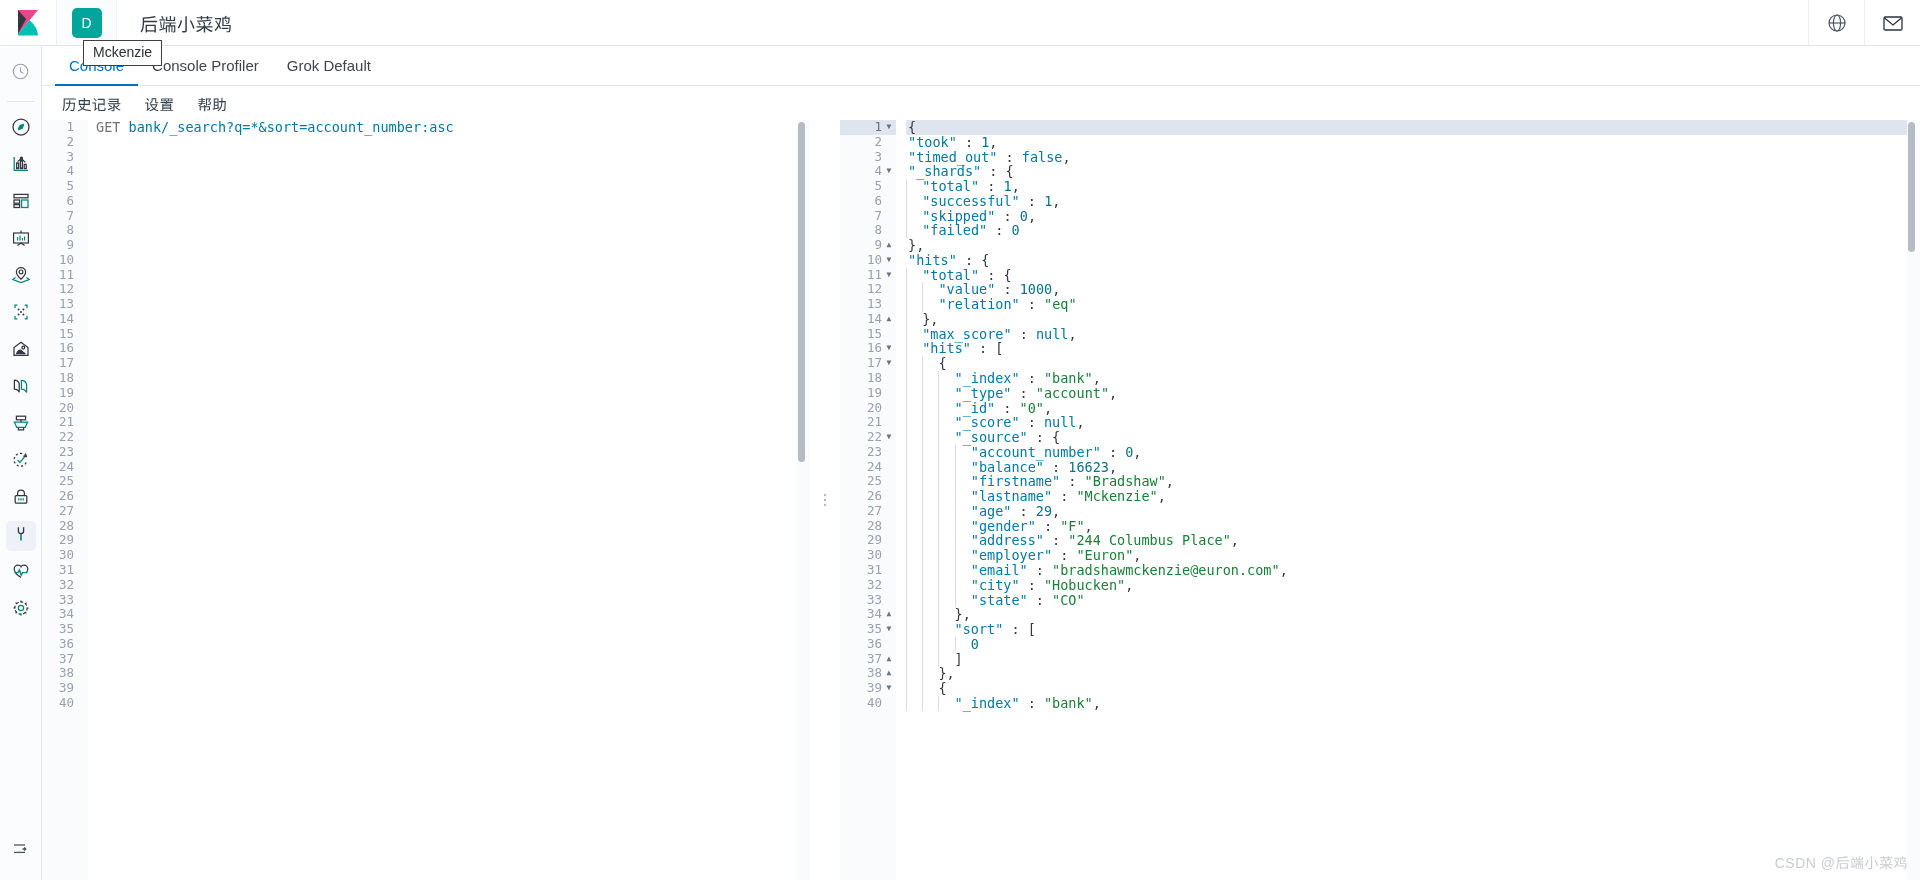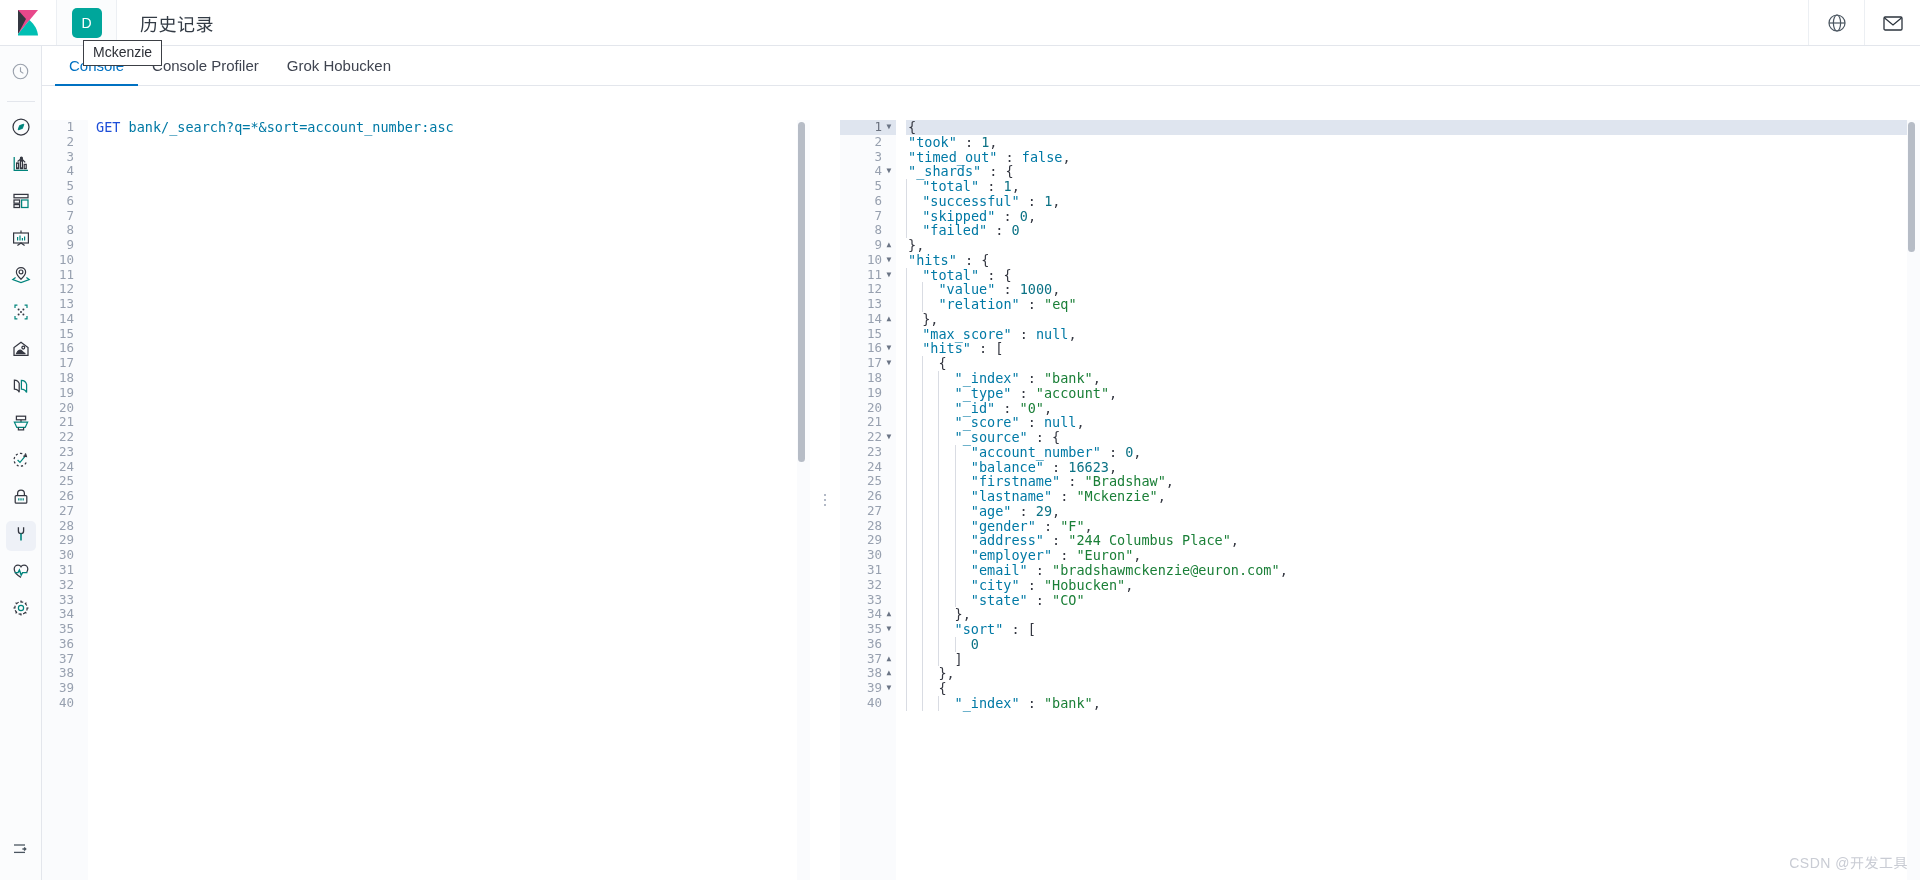--- a/index.html
+++ b/index.html
@@ -135,21 +135,21 @@
   .code-r { left: 56px; padding-left: 10px; }
   .crow { height: 14.78px; line-height: 14.78px; }
   .crow.hl { background: #dfe5ef; }
 
   
   .k  { color: #0079a5; }      
   .s  { color: #1a7f37; }      
   .n  { color: #0b7285; }      
   .b  { color: #0079a5; }      
   .p  { color: #343741; }      
-  .m  { color: #1d4ed8; }      
+  .m  { color: #737373; }      
   .u  { color: #0079a5; }      
 
   
   .ig { display: inline-block; border-left: 1px solid #d9dce3; height: 14.78px;
         vertical-align: top; width: 0; }
 
   
   .vscroll {
     position: absolute; right: 3px; top: 2px; width: 7px; border-radius: 4px;
     background: #b6bcc6;
@@ -177,21 +177,21 @@
     <div class="hdr-logo">
       <svg width="24" height="26" viewBox="0 0 24 26">
         <path d="M2 0 L22 0 L2 24 Z" fill="#e8488b"></path>
         <path d="M2 24 L2 0 L10 9 Z" fill="#343741"></path>
         <path d="M2 24 L13.5 10 C19 15 21.5 20 22 25.5 L2 25.5 Z" fill="#00bfb3"></path>
       </svg>
     </div>
     <div class="hdr-space">
       <div class="space-badge">D</div>
     </div>
-    <div class="hdr-title">历史记录</div>
+    <div class="hdr-title">后端小菜鸡</div>
 
     <div class="hdr-right">
       <div class="hdr-icon-btn with-divider">
         <svg width="20" height="20" viewBox="0 0 20 20" fill="none" stroke="#4a5560" stroke-width="1.2">
           <circle cx="10" cy="10" r="8"></circle>
           <ellipse cx="10" cy="10" rx="3.6" ry="8"></ellipse>
           <line x1="2" y1="10" x2="18" y2="10"></line>
         </svg>
       </div>
       <div class="hdr-icon-btn with-divider">
@@ -387,26 +387,31 @@
   </div>
 
   <div class="tabs">
     <div class="tab active">
       <span>Console</span>
     </div>
     <div class="tab">
       <span>Console Profiler</span>
     </div>
     <div class="tab">
-      <span>Grok Hobucken</span>
+      <span>Grok Default</span>
     </div>
   </div>
 
   <div class="tooltip">Mckenzie</div>
 
+  <div class="submenu">
+    <div class="submenu-item">历史记录</div>
+    <div class="submenu-item">设置</div>
+    <div class="submenu-item">帮助</div>
+  </div>
 
   <div class="split">
 
     <div class="pane-left">
       <div class="editor">
         <div class="gut" id="req-gutter">
             <div class="ln">1</div>
             <div class="ln">2</div>
             <div class="ln">3</div>
             <div class="ln">4</div>
@@ -507,14 +512,14 @@
             <div class="ln">40</div>
           </div>
         <div class="code code-r" id="res-code"><div class="crow hl"><span style="display:inline-block;width:2px"></span><span class="p">{</span></div><div class="crow"><span style="display:inline-block;width:2px"></span><span class="k">"took"</span><span class="p"> : </span><span class="n">1</span><span class="p">,</span></div><div class="crow"><span style="display:inline-block;width:2px"></span><span class="k">"timed_out"</span><span class="p"> : </span><span class="b">false</span><span class="p">,</span></div><div class="crow"><span style="display:inline-block;width:2px"></span><span class="k">"_shards"</span><span class="p"> : {</span></div><div class="crow"><span class="ig"></span><span style="display:inline-block;width:15.2px"></span><span class="k">"total"</span><span class="p"> : </span><span class="n">1</span><span class="p">,</span></div><div class="crow"><span class="ig"></span><span style="display:inline-block;width:15.2px"></span><span class="k">"successful"</span><span class="p"> : </span><span class="n">1</span><span class="p">,</span></div><div class="crow"><span class="ig"></span><span style="display:inline-block;width:15.2px"></span><span class="k">"skipped"</span><span class="p"> : </span><span class="n">0</span><span class="p">,</span></div><div class="crow"><span class="ig"></span><span style="display:inline-block;width:15.2px"></span><span class="k">"failed"</span><span class="p"> : </span><span class="n">0</span></div><div class="crow"><span style="display:inline-block;width:2px"></span><span class="p">},</span></div><div class="crow"><span style="display:inline-block;width:2px"></span><span class="k">"hits"</span><span class="p"> : {</span></div><div class="crow"><span class="ig"></span><span style="display:inline-block;width:15.2px"></span><span class="k">"total"</span><span class="p"> : {</span></div><div class="crow"><span class="ig"></span><span style="display:inline-block;width:15.2px"></span><span class="ig"></span><span style="display:inline-block;width:15.2px"></span><span class="k">"value"</span><span class="p"> : </span><span class="n">1000</span><span class="p">,</span></div><div class="crow"><span class="ig"></span><span style="display:inline-block;width:15.2px"></span><span class="ig"></span><span style="display:inline-block;width:15.2px"></span><span class="k">"relation"</span><span class="p"> : </span><span class="s">"eq"</span></div><div class="crow"><span class="ig"></span><span style="display:inline-block;width:15.2px"></span><span class="p">},</span></div><div class="crow"><span class="ig"></span><span style="display:inline-block;width:15.2px"></span><span class="k">"max_score"</span><span class="p"> : </span><span class="b">null</span><span class="p">,</span></div><div class="crow"><span class="ig"></span><span style="display:inline-block;width:15.2px"></span><span class="k">"hits"</span><span class="p"> : [</span></div><div class="crow"><span class="ig"></span><span style="display:inline-block;width:15.2px"></span><span class="ig"></span><span style="display:inline-block;width:15.2px"></span><span class="p">{</span></div><div class="crow"><span class="ig"></span><span style="display:inline-block;width:15.2px"></span><span class="ig"></span><span style="display:inline-block;width:15.2px"></span><span class="ig"></span><span style="display:inline-block;width:15.2px"></span><span class="k">"_index"</span><span class="p"> : </span><span class="s">"bank"</span><span class="p">,</span></div><div class="crow"><span class="ig"></span><span style="display:inline-block;width:15.2px"></span><span class="ig"></span><span style="display:inline-block;width:15.2px"></span><span class="ig"></span><span style="display:inline-block;width:15.2px"></span><span class="k">"_type"</span><span class="p"> : </span><span class="s">"account"</span><span class="p">,</span></div><div class="crow"><span class="ig"></span><span style="display:inline-block;width:15.2px"></span><span class="ig"></span><span style="display:inline-block;width:15.2px"></span><span class="ig"></span><span style="display:inline-block;width:15.2px"></span><span class="k">"_id"</span><span class="p"> : </span><span class="s">"0"</span><span class="p">,</span></div><div class="crow"><span class="ig"></span><span style="display:inline-block;width:15.2px"></span><span class="ig"></span><span style="display:inline-block;width:15.2px"></span><span class="ig"></span><span style="display:inline-block;width:15.2px"></span><span class="k">"_score"</span><span class="p"> : </span><span class="b">null</span><span class="p">,</span></div><div class="crow"><span class="ig"></span><span style="display:inline-block;width:15.2px"></span><span class="ig"></span><span style="display:inline-block;width:15.2px"></span><span class="ig"></span><span style="display:inline-block;width:15.2px"></span><span class="k">"_source"</span><span class="p"> : {</span></div><div class="crow"><span class="ig"></span><span style="display:inline-block;width:15.2px"></span><span class="ig"></span><span style="display:inline-block;width:15.2px"></span><span class="ig"></span><span style="display:inline-block;width:15.2px"></span><span class="ig"></span><span style="display:inline-block;width:15.2px"></span><span class="k">"account_number"</span><span class="p"> : </span><span class="n">0</span><span class="p">,</span></div><div class="crow"><span class="ig"></span><span style="display:inline-block;width:15.2px"></span><span class="ig"></span><span style="display:inline-block;width:15.2px"></span><span class="ig"></span><span style="display:inline-block;width:15.2px"></span><span class="ig"></span><span style="display:inline-block;width:15.2px"></span><span class="k">"balance"</span><span class="p"> : </span><span class="n">16623</span><span class="p">,</span></div><div class="crow"><span class="ig"></span><span style="display:inline-block;width:15.2px"></span><span class="ig"></span><span style="display:inline-block;width:15.2px"></span><span class="ig"></span><span style="display:inline-block;width:15.2px"></span><span class="ig"></span><span style="display:inline-block;width:15.2px"></span><span class="k">"firstname"</span><span class="p"> : </span><span class="s">"Bradshaw"</span><span class="p">,</span></div><div class="crow"><span class="ig"></span><span style="display:inline-block;width:15.2px"></span><span class="ig"></span><span style="display:inline-block;width:15.2px"></span><span class="ig"></span><span style="display:inline-block;width:15.2px"></span><span class="ig"></span><span style="display:inline-block;width:15.2px"></span><span class="k">"lastname"</span><span class="p"> : </span><span class="s">"Mckenzie"</span><span class="p">,</span></div><div class="crow"><span class="ig"></span><span style="display:inline-block;width:15.2px"></span><span class="ig"></span><span style="display:inline-block;width:15.2px"></span><span class="ig"></span><span style="display:inline-block;width:15.2px"></span><span class="ig"></span><span style="display:inline-block;width:15.2px"></span><span class="k">"age"</span><span class="p"> : </span><span class="n">29</span><span class="p">,</span></div><div class="crow"><span class="ig"></span><span style="display:inline-block;width:15.2px"></span><span class="ig"></span><span style="display:inline-block;width:15.2px"></span><span class="ig"></span><span style="display:inline-block;width:15.2px"></span><span class="ig"></span><span style="display:inline-block;width:15.2px"></span><span class="k">"gender"</span><span class="p"> : </span><span class="s">"F"</span><span class="p">,</span></div><div class="crow"><span class="ig"></span><span style="display:inline-block;width:15.2px"></span><span class="ig"></span><span style="display:inline-block;width:15.2px"></span><span class="ig"></span><span style="display:inline-block;width:15.2px"></span><span class="ig"></span><span style="display:inline-block;width:15.2px"></span><span class="k">"address"</span><span class="p"> : </span><span class="s">"244 Columbus Place"</span><span class="p">,</span></div><div class="crow"><span class="ig"></span><span style="display:inline-block;width:15.2px"></span><span class="ig"></span><span style="display:inline-block;width:15.2px"></span><span class="ig"></span><span style="display:inline-block;width:15.2px"></span><span class="ig"></span><span style="display:inline-block;width:15.2px"></span><span class="k">"employer"</span><span class="p"> : </span><span class="s">"Euron"</span><span class="p">,</span></div><div class="crow"><span class="ig"></span><span style="display:inline-block;width:15.2px"></span><span class="ig"></span><span style="display:inline-block;width:15.2px"></span><span class="ig"></span><span style="display:inline-block;width:15.2px"></span><span class="ig"></span><span style="display:inline-block;width:15.2px"></span><span class="k">"email"</span><span class="p"> : </span><span class="s">"bradshawmckenzie@euron.com"</span><span class="p">,</span></div><div class="crow"><span class="ig"></span><span style="display:inline-block;width:15.2px"></span><span class="ig"></span><span style="display:inline-block;width:15.2px"></span><span class="ig"></span><span style="display:inline-block;width:15.2px"></span><span class="ig"></span><span style="display:inline-block;width:15.2px"></span><span class="k">"city"</span><span class="p"> : </span><span class="s">"Hobucken"</span><span class="p">,</span></div><div class="crow"><span class="ig"></span><span style="display:inline-block;width:15.2px"></span><span class="ig"></span><span style="display:inline-block;width:15.2px"></span><span class="ig"></span><span style="display:inline-block;width:15.2px"></span><span class="ig"></span><span style="display:inline-block;width:15.2px"></span><span class="k">"state"</span><span class="p"> : </span><span class="s">"CO"</span></div><div class="crow"><span class="ig"></span><span style="display:inline-block;width:15.2px"></span><span class="ig"></span><span style="display:inline-block;width:15.2px"></span><span class="ig"></span><span style="display:inline-block;width:15.2px"></span><span class="p">},</span></div><div class="crow"><span class="ig"></span><span style="display:inline-block;width:15.2px"></span><span class="ig"></span><span style="display:inline-block;width:15.2px"></span><span class="ig"></span><span style="display:inline-block;width:15.2px"></span><span class="k">"sort"</span><span class="p"> : [</span></div><div class="crow"><span class="ig"></span><span style="display:inline-block;width:15.2px"></span><span class="ig"></span><span style="display:inline-block;width:15.2px"></span><span class="ig"></span><span style="display:inline-block;width:15.2px"></span><span class="ig"></span><span style="display:inline-block;width:15.2px"></span><span class="n">0</span></div><div class="crow"><span class="ig"></span><span style="display:inline-block;width:15.2px"></span><span class="ig"></span><span style="display:inline-block;width:15.2px"></span><span class="ig"></span><span style="display:inline-block;width:15.2px"></span><span class="p">]</span></div><div class="crow"><span class="ig"></span><span style="display:inline-block;width:15.2px"></span><span class="ig"></span><span style="display:inline-block;width:15.2px"></span><span class="p">},</span></div><div class="crow"><span class="ig"></span><span style="display:inline-block;width:15.2px"></span><span class="ig"></span><span style="display:inline-block;width:15.2px"></span><span class="p">{</span></div><div class="crow"><span class="ig"></span><span style="display:inline-block;width:15.2px"></span><span class="ig"></span><span style="display:inline-block;width:15.2px"></span><span class="ig"></span><span style="display:inline-block;width:15.2px"></span><span class="k">"_index"</span><span class="p"> : </span><span class="s">"bank"</span><span class="p">,</span></div></div>
         <div class="vscroll-track">
           <div class="vscroll"></div>
         </div>
       </div>
     </div>
   </div>
 
-  <div class="wm">CSDN @开发工具</div>
+  <div class="wm">CSDN @后端小菜鸡</div>
 </div>
 
 </body></html>

